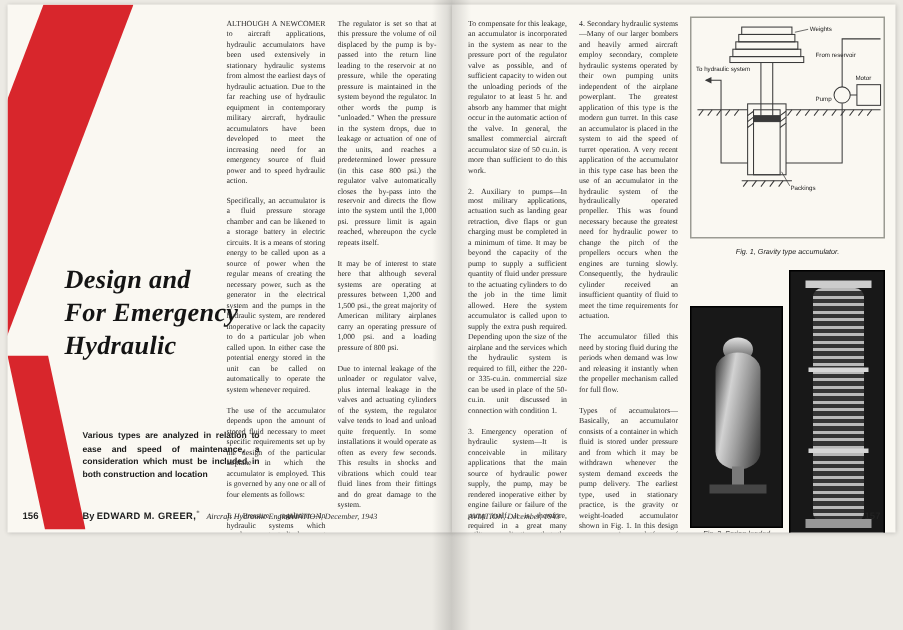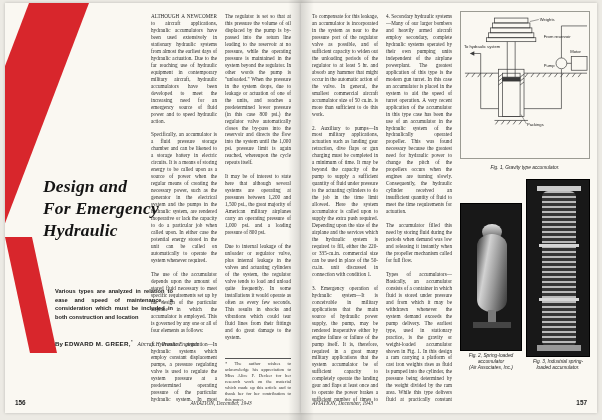--- a/index.html
+++ b/index.html
@@ -1,19 +1,19 @@
 <!DOCTYPE html>
 <html><head>
 <meta charset="utf-8">
 <style>
   * { margin:0; padding:0; box-sizing:border-box; }
   html,body { width:602px; height:420px; overflow:hidden; }
   body { background:#e7e4dd; font-family:"Liberation Serif", serif; color:#222; }
   .spread { position:relative; width:602px; height:420px; background:#eceae4; }
-  .page { position:absolute; top:3px; height:410px; width:296px; background:#faf8f2;
+  .page { position:absolute; top:3px; height:352px; width:296px; background:#faf8f2;
           box-shadow:0 0 3px rgba(0,0,0,.2); overflow:hidden; }
   .page.left  { left:5px; }
   .page.right { left:301px; }
   .gutter { position:absolute; left:288px; top:0; width:26px; height:100%; z-index:5;
             background:linear-gradient(90deg, rgba(0,0,0,0) 0%, rgba(0,0,0,.14) 50%, rgba(0,0,0,0) 100%); pointer-events:none; }
 
   
   .deco { position:absolute; inset:0; background:#d8262c; }
   .deco1 { clip-path:polygon(24px 0, 84px 0, -6px 236px, -66px 236px); }
   .deco2 { clip-path:polygon(0 234px, 27px 234px, 52px 350px, 25px 350px); }

